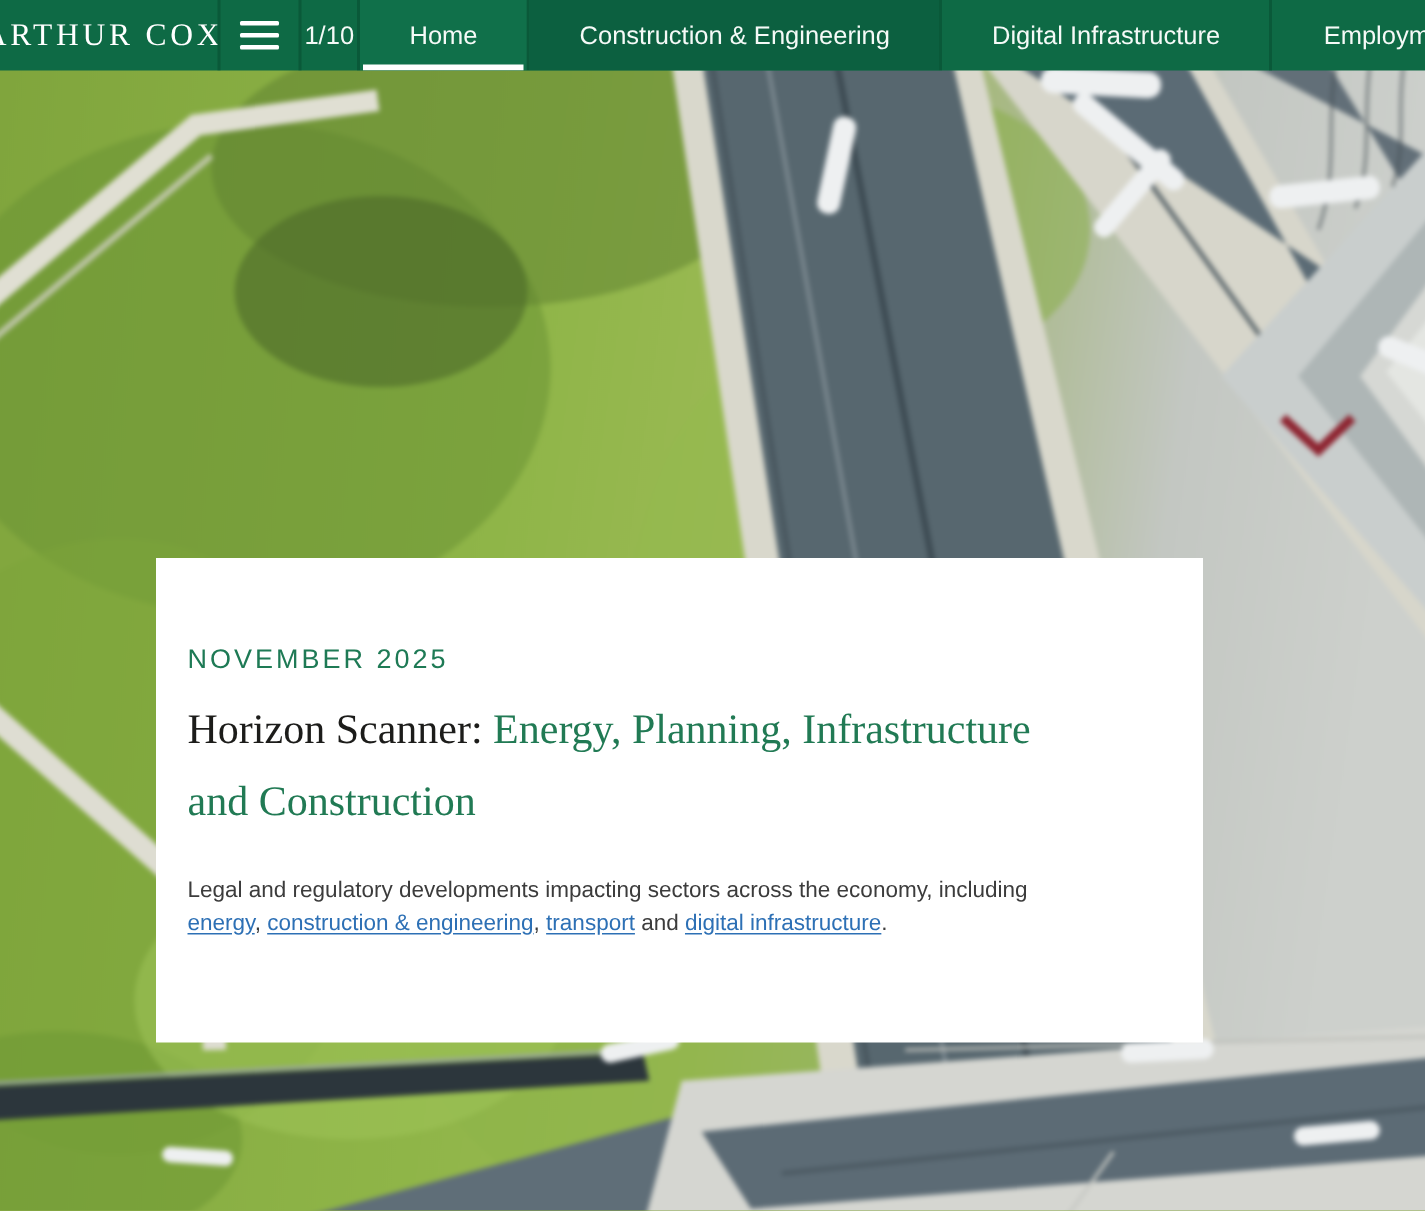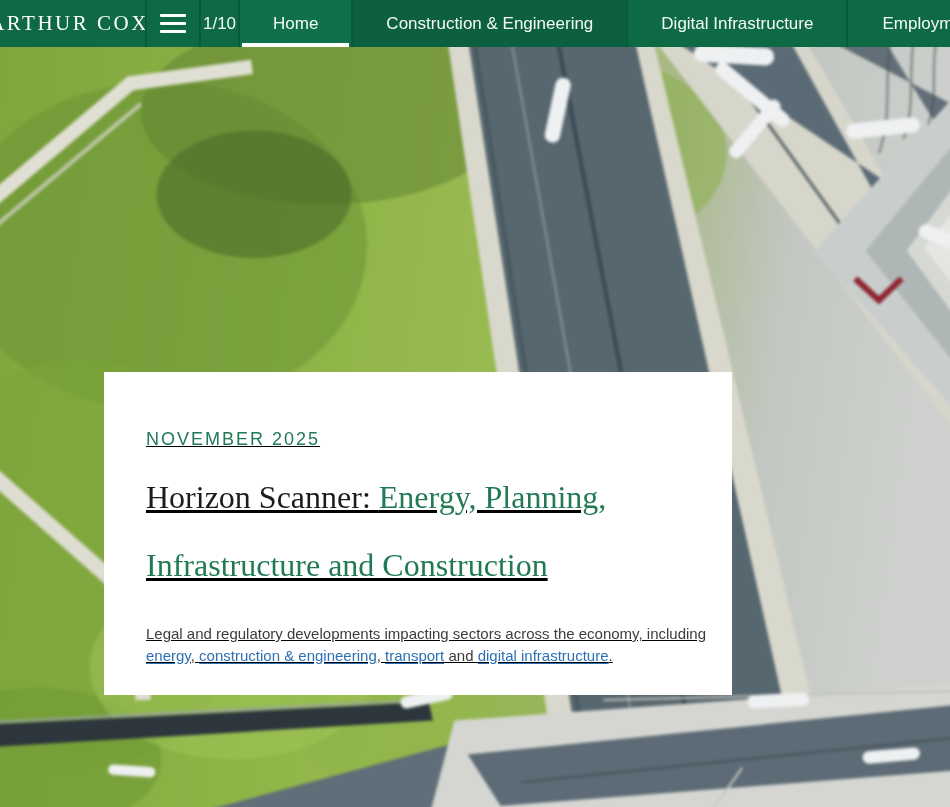--- a/index.html
+++ b/index.html
@@ -58,34 +58,33 @@
   }
   .tab.shade-light{background:var(--nav_green_light);}
   .tab.shade-dark{background:var(--nav_green_dark);}
   .tab.active::after{
     content:"";position:absolute;left:2px;right:2px;bottom:0;height:4px;background:#fff;
   }
   .tab-last{padding:0 34px;}
 
   
   .card{
-    position:absolute;left:104px;top:372px;width:628px;height:323px;
+    position:absolute;left:104px;top:372px;width:698px;height:323px;
     background:var(--card_bg);z-index:20;
-    padding:57px 24px 0 42px;
-    text-decoration:underline;
+    padding:57px 24px 0 21px;
   }
   .eyebrow{
     font-size:18px;font-weight:500;letter-spacing:2px;
     color:var(--eyebrow_green);
   }
   .title{
     margin-top:13px;
     font-family:"Liberation Serif", serif;
     font-weight:400;
-    font-size:32px;line-height:68px;
+    font-size:28px;line-height:48px;
     color:var(--title_dark);
     max-width:586px;
   }
   .title .hl{color:var(--accent_green);}
   .intro{
     margin-top:24px;
     font-size:15px;line-height:21.5px;
     color:var(--body_text);
     max-width:592px;
   }

